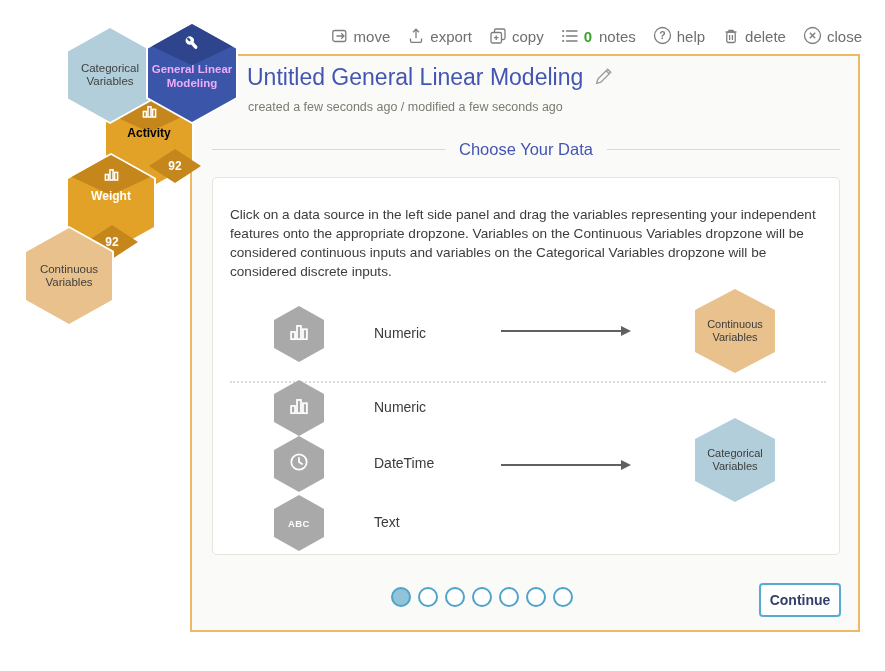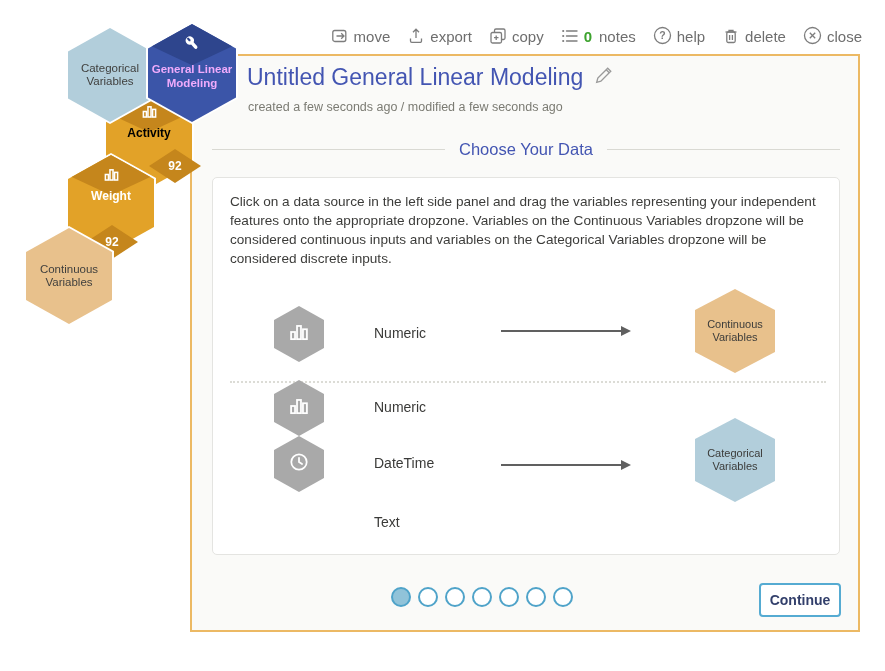--- a/index.html
+++ b/index.html
@@ -9,31 +9,31 @@
   
   .toolbar{position:absolute;top:26px;right:23px;display:flex;align-items:center;gap:17px;
            font-size:15px;color:#6e6e6e;}
   .tb-item{display:flex;align-items:flex-end;gap:5px;cursor:pointer;}
   .tb-item svg{display:block;}
   .notes-count{color:#3da32e;font-weight:bold;margin-right:2px;}
 
   
   .panel{position:absolute;left:190px;top:54px;width:670px;height:578px;
          background:#fafaf8;border:2px solid #ecb964;box-sizing:border-box;}
-  .title-row{position:absolute;left:55px;top:8px;display:flex;align-items:center;gap:10px;}
+  .title-row{position:absolute;left:55px;top:8px;display:flex;align-items:flex-end;gap:10px;}
   .page-title{font-size:23px;color:#4355b2;}
   .meta{position:absolute;left:56px;top:44px;font-size:12.5px;color:#7b7b73;}
   .section-heading-row{position:absolute;left:20px;top:84px;width:628px;display:flex;align-items:center;gap:14px;justify-content:space-between;}
   .section-heading-row .line{flex:1;height:1px;background:#d9d9d3;}
   .section-heading{font-size:16.5px;color:#4355b2;white-space:nowrap;}
 
   
   .card{position:absolute;left:20px;top:121px;width:628px;height:378px;background:#fff;
         border:1px solid #e4e4e1;border-radius:5px;box-sizing:border-box;}
-  .instructions{position:absolute;left:17px;top:14px;width:600px;font-size:13.6px;line-height:19px;color:#3c3c3a;}
+  .instructions{position:absolute;left:17px;top:27px;width:600px;font-size:13.6px;line-height:19px;color:#3c3c3a;}
   .dotted-sep{position:absolute;left:17px;top:203px;width:596px;border-top:2px dotted #dcdcd6;}
 
   
   .hex-clip{clip-path:polygon(50% 0,100% 25%,100% 75%,50% 100%,0 75%,0 25%);}
   .type-hex{position:absolute;left:61px;width:50px;height:56px;background:#a9a9a9;
             display:flex;align-items:center;justify-content:center;}
   .type-label{position:absolute;left:161px;font-size:14px;color:#3a3a38;}
   .abc-text{color:#fff;font-size:9.5px;font-weight:bold;letter-spacing:.4px;}
 
   
@@ -211,20 +211,23 @@
 
       <div class="type-hex hex-clip" style="top:258px;">
         <span><svg width="22" height="22" viewBox="0 0 20 20" fill="none" stroke="#fff" stroke-width="1.6" stroke-linecap="round">
               <circle cx="10" cy="10" r="7"></circle>
               <path d="M10 6.2V10l2.8 1.8"></path>
             </svg></span>
       </div>
       <div class="type-label" style="top:277px;">DateTime</div>
       <div class="arrow" style="top:286px;"></div>
 
+      <div class="type-hex hex-clip" style="top:317px;">
+        <span class="abc-text">ABC</span>
+      </div>
       <div class="type-label" style="top:336px;">Text</div>
 
       <div class="drop-hex drop-blue hex-clip" style="top:240px;">
         <span class="lbl">Categorical Variables</span>
       </div>
     </div>
 
     <div class="dots">
       <span class="dot active"></span>
       <span class="dot"></span>

